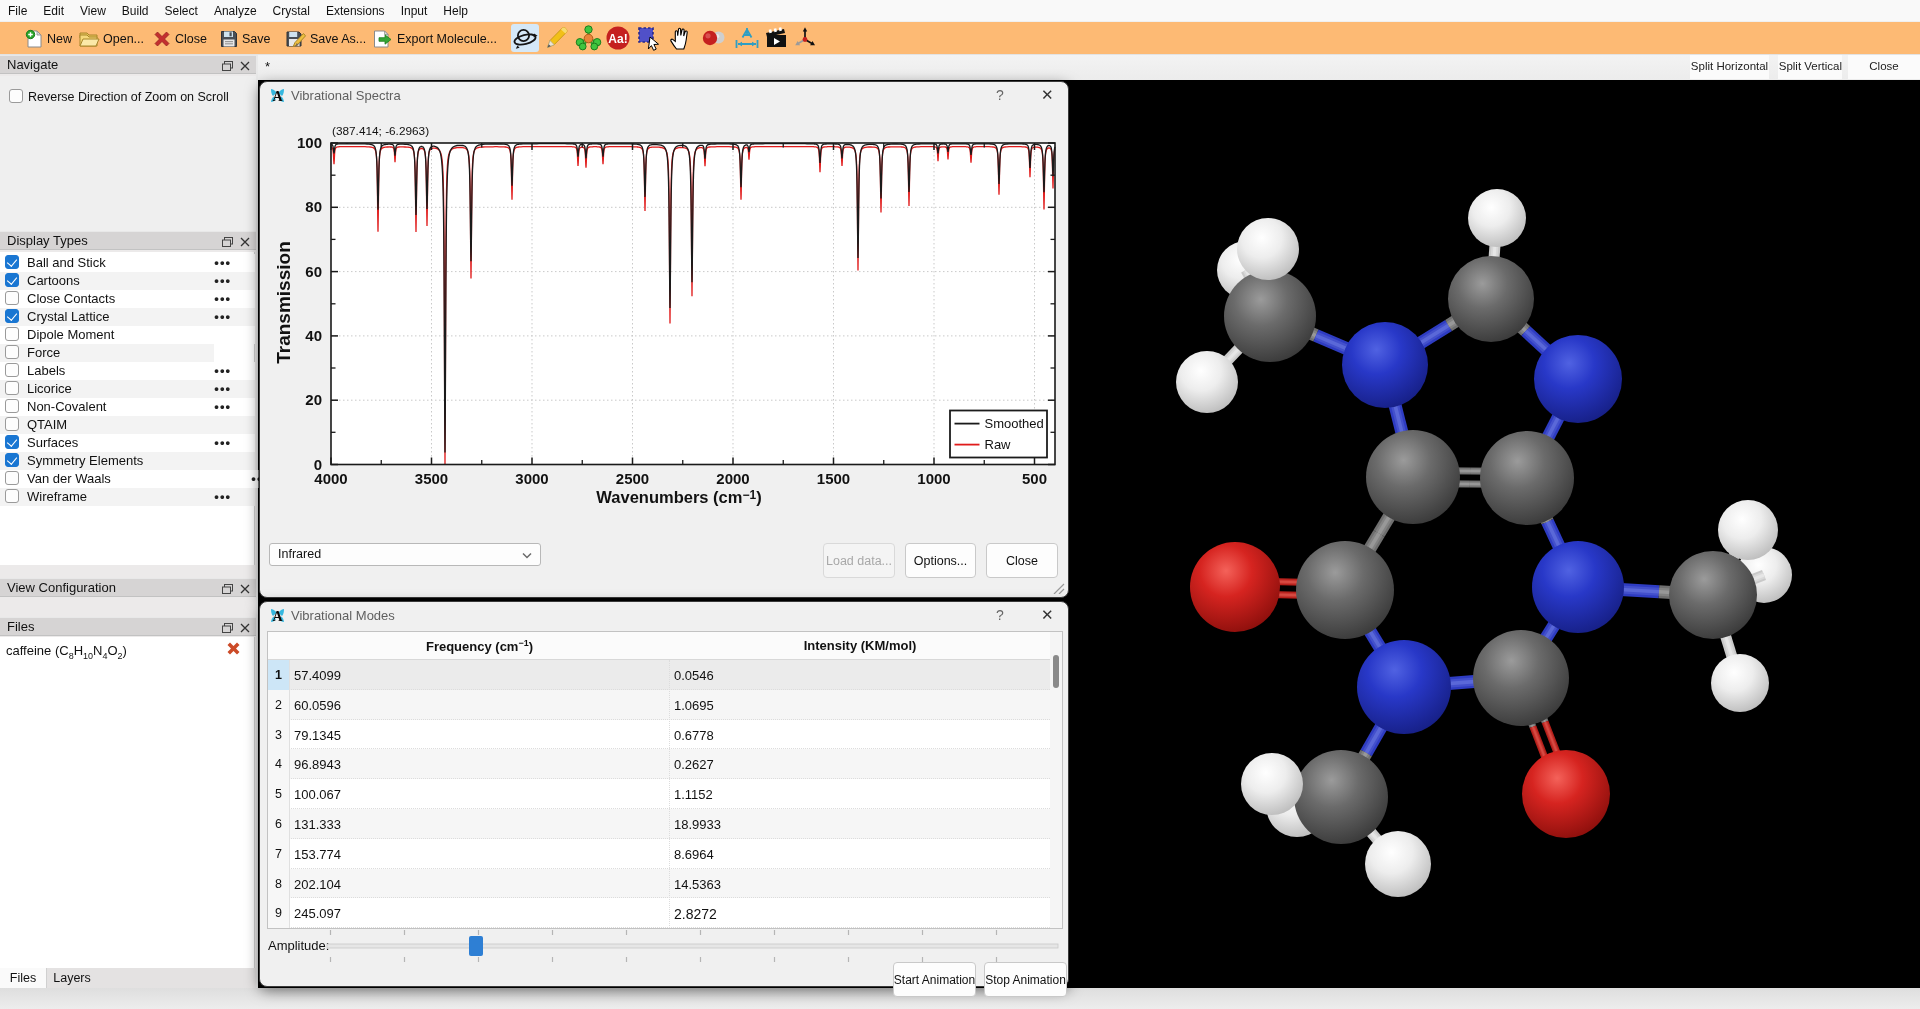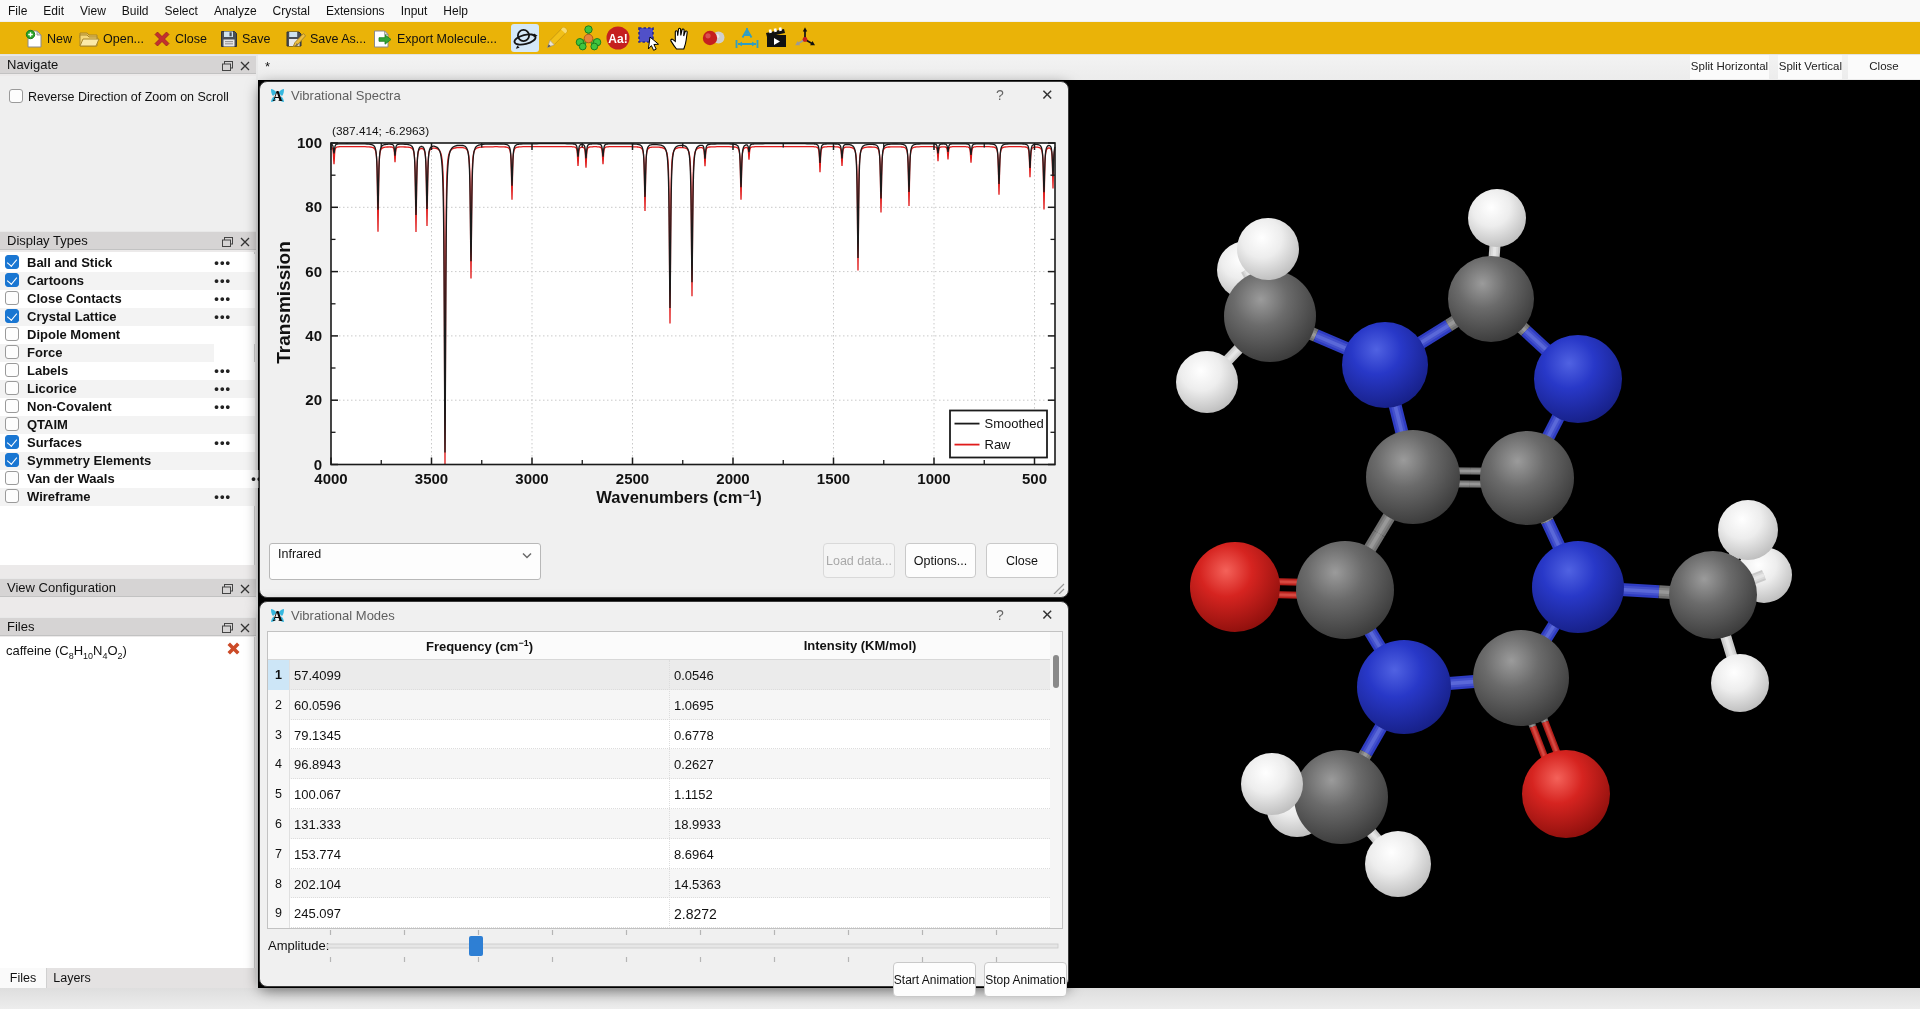--- a/index.html
+++ b/index.html
@@ -1,30 +1,30 @@
 <!DOCTYPE html>
 <html><head><meta charset="utf-8"><style>
 *{margin:0;padding:0;box-sizing:border-box;}
 html,body{width:1920px;height:1009px;overflow:hidden;font-family:"Liberation Sans",sans-serif;background:#e9e9e9;}
 .abs{position:absolute;}
 #menubar{position:absolute;left:0;top:0;width:1920px;height:22px;background:#f9f9f9;border-bottom:1px solid #f0f0f0;}
 #menubar span{display:inline-block;font-size:12px;color:#111;padding:4px 8px 0 8px;}
-#toolbar{position:absolute;left:0;top:22px;width:1920px;height:33px;background:#eab308;border-bottom:1px solid #e3e3e3;padding-left:44px;}
+#toolbar{position:absolute;left:0;top:22px;width:1920px;height:33px;background:#fdba74;border-bottom:1px solid #e3e3e3;padding-left:44px;}
 .tbtn{position:absolute;top:3px;height:27px;display:flex;align-items:center;font-size:12.5px;color:#111;}
 .tbtn svg{margin-right:3px;}
 .ticon{position:absolute;top:2px;width:28px;height:28px;display:flex;align-items:center;justify-content:center;}
 #leftdock{position:absolute;left:0;top:55px;width:256px;height:954px;background:#eceaea;}
 .dockhdr{position:absolute;left:0;width:256px;height:19px;background:#d6d4d4;border-top:1px solid #e8e8e8;border-bottom:1px solid #c2c2c2;font-size:13px;color:#111;padding:1px 0 0 7px;}
 .hdrbtns{position:absolute;right:6px;top:3px;}
 .chk{position:absolute;width:14px;height:14px;border-radius:3px;}
 .chk.off{background:#fdfdfd;border:1px solid #9a9a9a;}
 .chk.on{background:#1976d2;border:1px solid #1976d2;}
 .chk.on:after{content:"";position:absolute;left:3px;top:1px;width:5px;height:8px;border:solid #fff;border-width:0 1.6px 1.6px 0;transform:rotate(40deg);}
 .dtrow{position:absolute;left:0;width:256px;height:18px;font-size:13px;color:#111;}
-.dtrow .lbl{position:absolute;left:27px;top:1px;font-weight:bold;}
+.dtrow .lbl{position:absolute;left:27px;top:1px;}
 .dots{position:absolute;right:24px;top:1px;font-size:13px;font-weight:bold;letter-spacing:1px;color:#222;}
 #maintabs{position:absolute;left:258px;top:55px;width:1662px;height:25px;background:#ececec;}
 #bottomstrip{position:absolute;left:0;top:988px;width:1920px;height:21px;background:linear-gradient(#dedede,#ededed);}
 .window{position:absolute;background:#f0f0f0;border:1px solid #3a3a3a;border-radius:8px;box-shadow:0 0 0 1px rgba(0,0,0,.55), 0 4px 14px rgba(0,0,0,.5);}
 .wtitle{position:absolute;left:0;top:0;width:100%;height:26px;}
 .wtitle .ttext{position:absolute;left:31px;top:6px;font-size:13px;color:#5f5f5f;}
 .wtitle .qm{position:absolute;top:5px;font-size:14px;color:#666;}
 .wtitle .xx{position:absolute;top:4px;font-size:15px;color:#333;}
 .qtbtn{position:absolute;height:35px;white-space:nowrap;background:#fdfdfd;border:1px solid #c9c9c9;border-radius:4px;font-size:12.5px;color:#111;display:flex;align-items:center;justify-content:center;}
 .qtbtn.dis{color:#a8a8a8;background:#f4f4f4;border-color:#d9d9d9;}
@@ -571,21 +571,21 @@
       <text x="774.5" y="402.0" font-size="15" font-weight="bold" fill="#111" text-anchor="middle" font-family="Liberation Sans">500</text>
       <text x="419" y="421" font-size="16.5" font-weight="bold" fill="#111" text-anchor="middle" font-family="Liberation Sans">Wavenumbers (cm<tspan baseline-shift="30%" font-size="12">−1</tspan>)</text>
       <text x="29.5" y="220.5" font-size="19" font-weight="bold" fill="#111" text-anchor="middle" font-family="Liberation Sans" transform="rotate(-90 29.5 220.5)">Transmission</text>
       <text x="72" y="53" font-size="11.8" fill="#111" font-family="Liberation Sans">(387.414; -6.2963)</text>
       <rect x="690" y="328.5" width="97" height="47" fill="#fff" stroke="#1c1c1c" stroke-width="1.8"></rect>
       <line x1="694.5" y1="341.6" x2="719.5" y2="341.6" stroke="#1a1a1a" stroke-width="1.8"></line>
       <text x="724.5" y="346" font-size="13" fill="#111" font-family="Liberation Sans">Smoothed</text>
       <line x1="694.5" y1="362.6" x2="719.5" y2="362.6" stroke="#e01b1b" stroke-width="1.8"></line>
       <text x="724.5" y="367" font-size="13" fill="#111" font-family="Liberation Sans">Raw</text>
     </svg>
-    <div class="abs" style="left:9px;top:461px;width:272px;height:37px;background:#fdfdfd;border:1px solid #b8b8b8;border-radius:3px;font-size:12.5px;color:#111;padding:3px 0 0 8px;">Infrared<svg style="position:absolute;right:8px;top:8px" width="10" height="7">
+    <div class="abs" style="left:9px;top:461px;width:272px;height:23px;background:#fdfdfd;border:1px solid #b8b8b8;border-radius:3px;font-size:12.5px;color:#111;padding:3px 0 0 8px;">Infrared<svg style="position:absolute;right:8px;top:8px" width="10" height="7">
         <path d="M1 1.5l4 4 4-4" stroke="#6a6a6a" stroke-width="1.5" fill="none"></path>
       </svg></div>
     <div class="qtbtn dis" style="left:563px;top:461px;width:72px;">Load data...</div>
     <div class="qtbtn" style="left:645px;top:461px;width:71px;">Options...</div>
     <div class="qtbtn" style="left:726px;top:461px;width:72px;">Close</div>
     <svg class="abs" style="left:792px;top:500px" width="14" height="12">
       <path d="M12 2L2 12M12 7l-5 5" stroke="#9a9a9a" stroke-width="1.2" fill="none"></path>
     </svg>
   </div>
 <div class="window" id="modeswin" style="left:259px;top:601px;width:810px;height:386px;">

